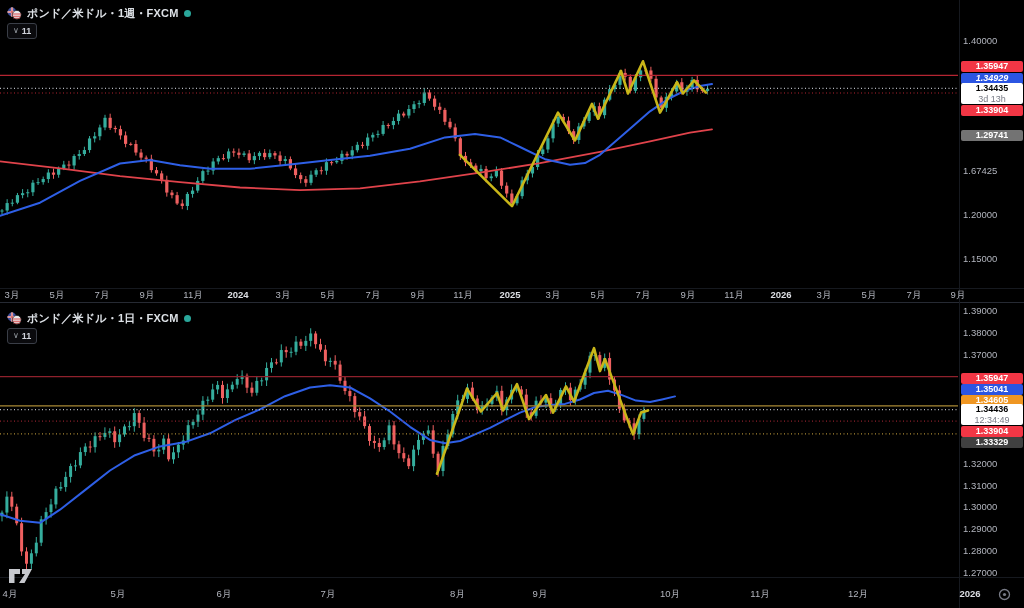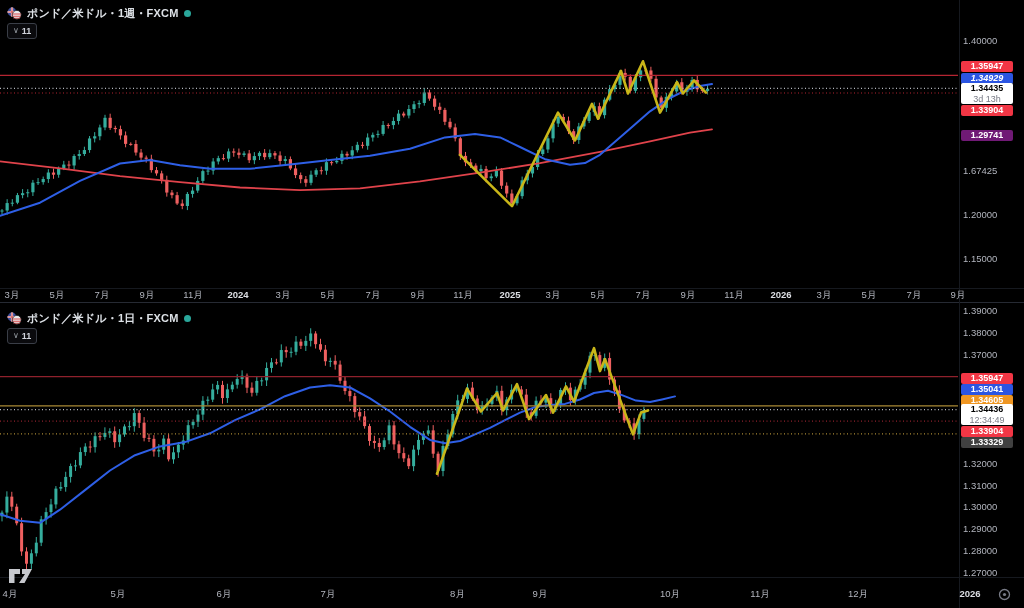--- a/index.html
+++ b/index.html
@@ -8,21 +8,21 @@
   .legend{position:absolute;display:flex;align-items:center;gap:5px;z-index:30;}
   .legend-title{font-size:11px;font-weight:bold;color:#dde1e6;letter-spacing:.2px;cursor:pointer;}
   .status-dot{width:7px;height:7px;border-radius:50%;background:#2aa79b;display:inline-block;}
   .chip{position:absolute;display:inline-flex;align-items:center;gap:3px;border:1px solid #3a3e47;
         border-radius:3px;padding:0 5px;height:14px;background:rgba(12,13,16,.8);z-index:30;cursor:pointer;}
   .chip .chev{font-size:8px;color:#9aa0a6;line-height:1;}
   .chip .cnt{font-size:9px;font-weight:bold;color:#d1d4dc;line-height:1;}
   .axis-price{position:absolute;left:963px;transform:translateY(-50%);font-size:9.5px;color:#b2b5be;z-index:10;}
   .axis-time{position:absolute;transform:translateX(-50%);font-size:9.5px;color:#b2b5be;z-index:10;}
   .axis-time.year{color:#dcdee3;font-weight:bold;}
-  .badge{position:absolute;left:961px;width:52px;text-align:center;border-radius:2px;
+  .badge{position:absolute;left:961px;width:62px;text-align:center;border-radius:2px;
          font-size:9px;font-weight:bold;line-height:11px;z-index:20;}
   .badge .sub{display:block;font-weight:normal;color:#787b86;line-height:10px;}
   .tv-logo{position:absolute;left:8px;top:567px;z-index:30;opacity:.92;cursor:pointer;}
   .tz-icon{position:absolute;left:998px;top:587px;z-index:30;color:#787b86;cursor:pointer;}
   .scale-hit{position:absolute;z-index:5;}
 </style>
 </head>
 <body>
 
 <div id="root">
@@ -623,21 +623,21 @@
       <div class="axis-time" style="left: 734px; top: 289px;">11月</div>
       <div class="axis-time year" style="left: 781px; top: 289px;">2026</div>
       <div class="axis-time" style="left: 824px; top: 289px;">3月</div>
       <div class="axis-time" style="left: 869px; top: 289px;">5月</div>
       <div class="axis-time" style="left: 914px; top: 289px;">7月</div>
       <div class="axis-time" style="left: 958px; top: 289px;">9月</div>
       <div class="badge" style="background: rgb(242, 54, 69); color: rgb(255, 255, 255); top: 60.5px;">1.35947</div>
       <div class="badge" style="background: rgb(43, 85, 226); color: rgb(255, 255, 255); top: 72.5px; font-style: italic;">1.34929</div>
       <div class="badge" style="background: rgb(255, 255, 255); color: rgb(0, 0, 0); top: 83px;">1.34435<span class="sub">3d 13h</span></div>
       <div class="badge" style="background: rgb(242, 54, 69); color: rgb(255, 255, 255); top: 104.5px;">1.33904</div>
-      <div class="badge" style="background: #701a75; color: rgb(255, 255, 255); top: 129.5px;">1.29741</div>
+      <div class="badge" style="background: #737373; color: rgb(255, 255, 255); top: 129.5px;">1.29741</div>
       <div class="axis-price" style="top: 310px;">1.39000</div>
       <div class="axis-price" style="top: 332px;">1.38000</div>
       <div class="axis-price" style="top: 354px;">1.37000</div>
       <div class="axis-price" style="top: 463px;">1.32000</div>
       <div class="axis-price" style="top: 485px;">1.31000</div>
       <div class="axis-price" style="top: 506px;">1.30000</div>
       <div class="axis-price" style="top: 528px;">1.29000</div>
       <div class="axis-price" style="top: 550px;">1.28000</div>
       <div class="axis-price" style="top: 572px;">1.27000</div>
       <div class="axis-time" style="left: 10px; top: 588px;">4月</div>

